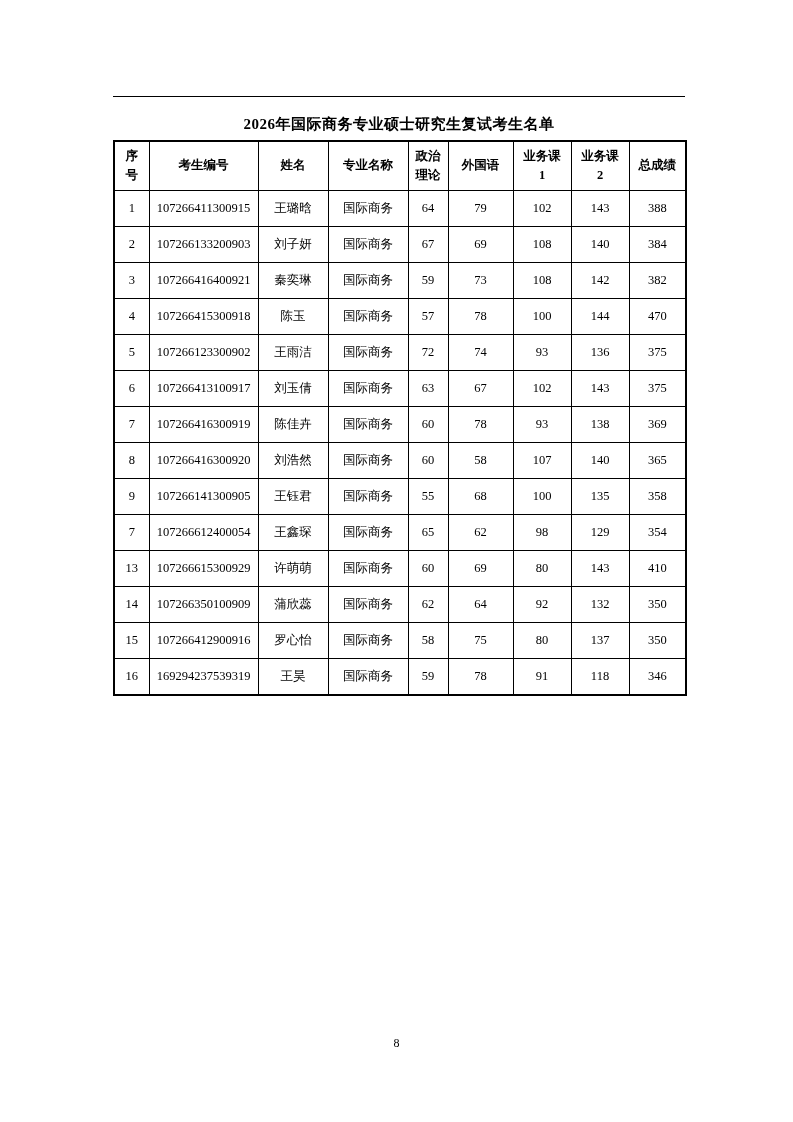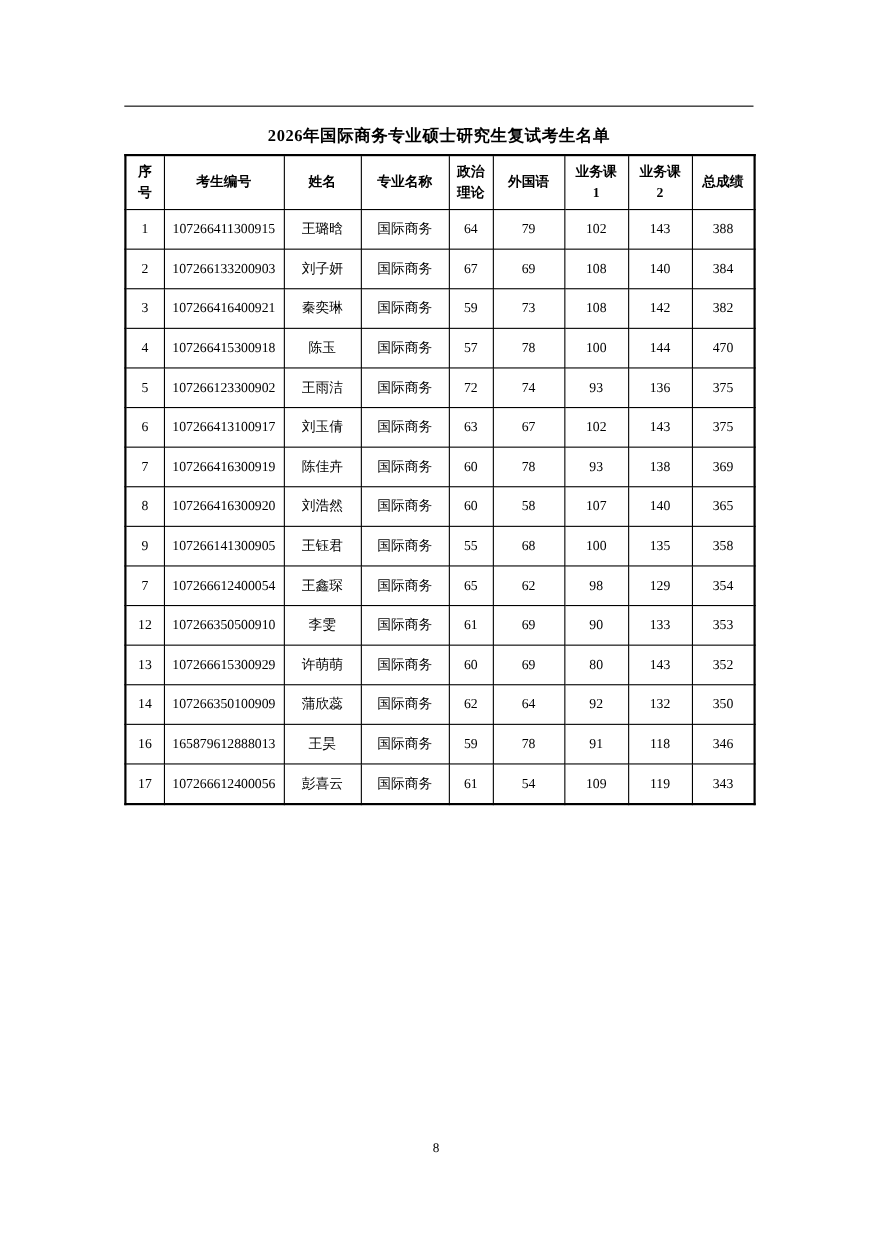--- a/index.html
+++ b/index.html
@@ -217,72 +217,61 @@
           <td>107266612400054</td>
           <td>王鑫琛</td>
           <td>国际商务</td>
           <td>65</td>
           <td>62</td>
           <td>98</td>
           <td>129</td>
           <td>354</td>
         </tr>
         <tr>
-          <td>12</td>
-          <td>107266350500910</td>
-          <td>李雯</td>
-          <td>国际商务</td>
-          <td>61</td>
-          <td>69</td>
-          <td>90</td>
-          <td>133</td>
-          <td>353</td>
-        </tr>
-        <tr>
           <td>13</td>
           <td>107266615300929</td>
           <td>许萌萌</td>
           <td>国际商务</td>
           <td>60</td>
           <td>69</td>
           <td>80</td>
           <td>143</td>
-          <td>352</td>
+          <td>410</td>
         </tr>
         <tr>
           <td>14</td>
           <td>107266350100909</td>
           <td>蒲欣蕊</td>
           <td>国际商务</td>
           <td>62</td>
           <td>64</td>
           <td>92</td>
           <td>132</td>
           <td>350</td>
         </tr>
         <tr>
+          <td>15</td>
+          <td>107266412900916</td>
+          <td>罗心怡</td>
+          <td>国际商务</td>
+          <td>58</td>
+          <td>75</td>
+          <td>80</td>
+          <td>137</td>
+          <td>350</td>
+        </tr>
+        <tr>
           <td>16</td>
-          <td>165879612888013</td>
+          <td>169294237539319</td>
           <td>王昊</td>
           <td>国际商务</td>
           <td>59</td>
           <td>78</td>
           <td>91</td>
           <td>118</td>
           <td>346</td>
         </tr>
-        <tr>
-          <td>17</td>
-          <td>107266612400056</td>
-          <td>彭喜云</td>
-          <td>国际商务</td>
-          <td>61</td>
-          <td>54</td>
-          <td>109</td>
-          <td>119</td>
-          <td>343</td>
-        </tr>
       </tbody>
   </table>
 
   <div class="page-number">8</div>
 
 </div>
 
 </body></html>

